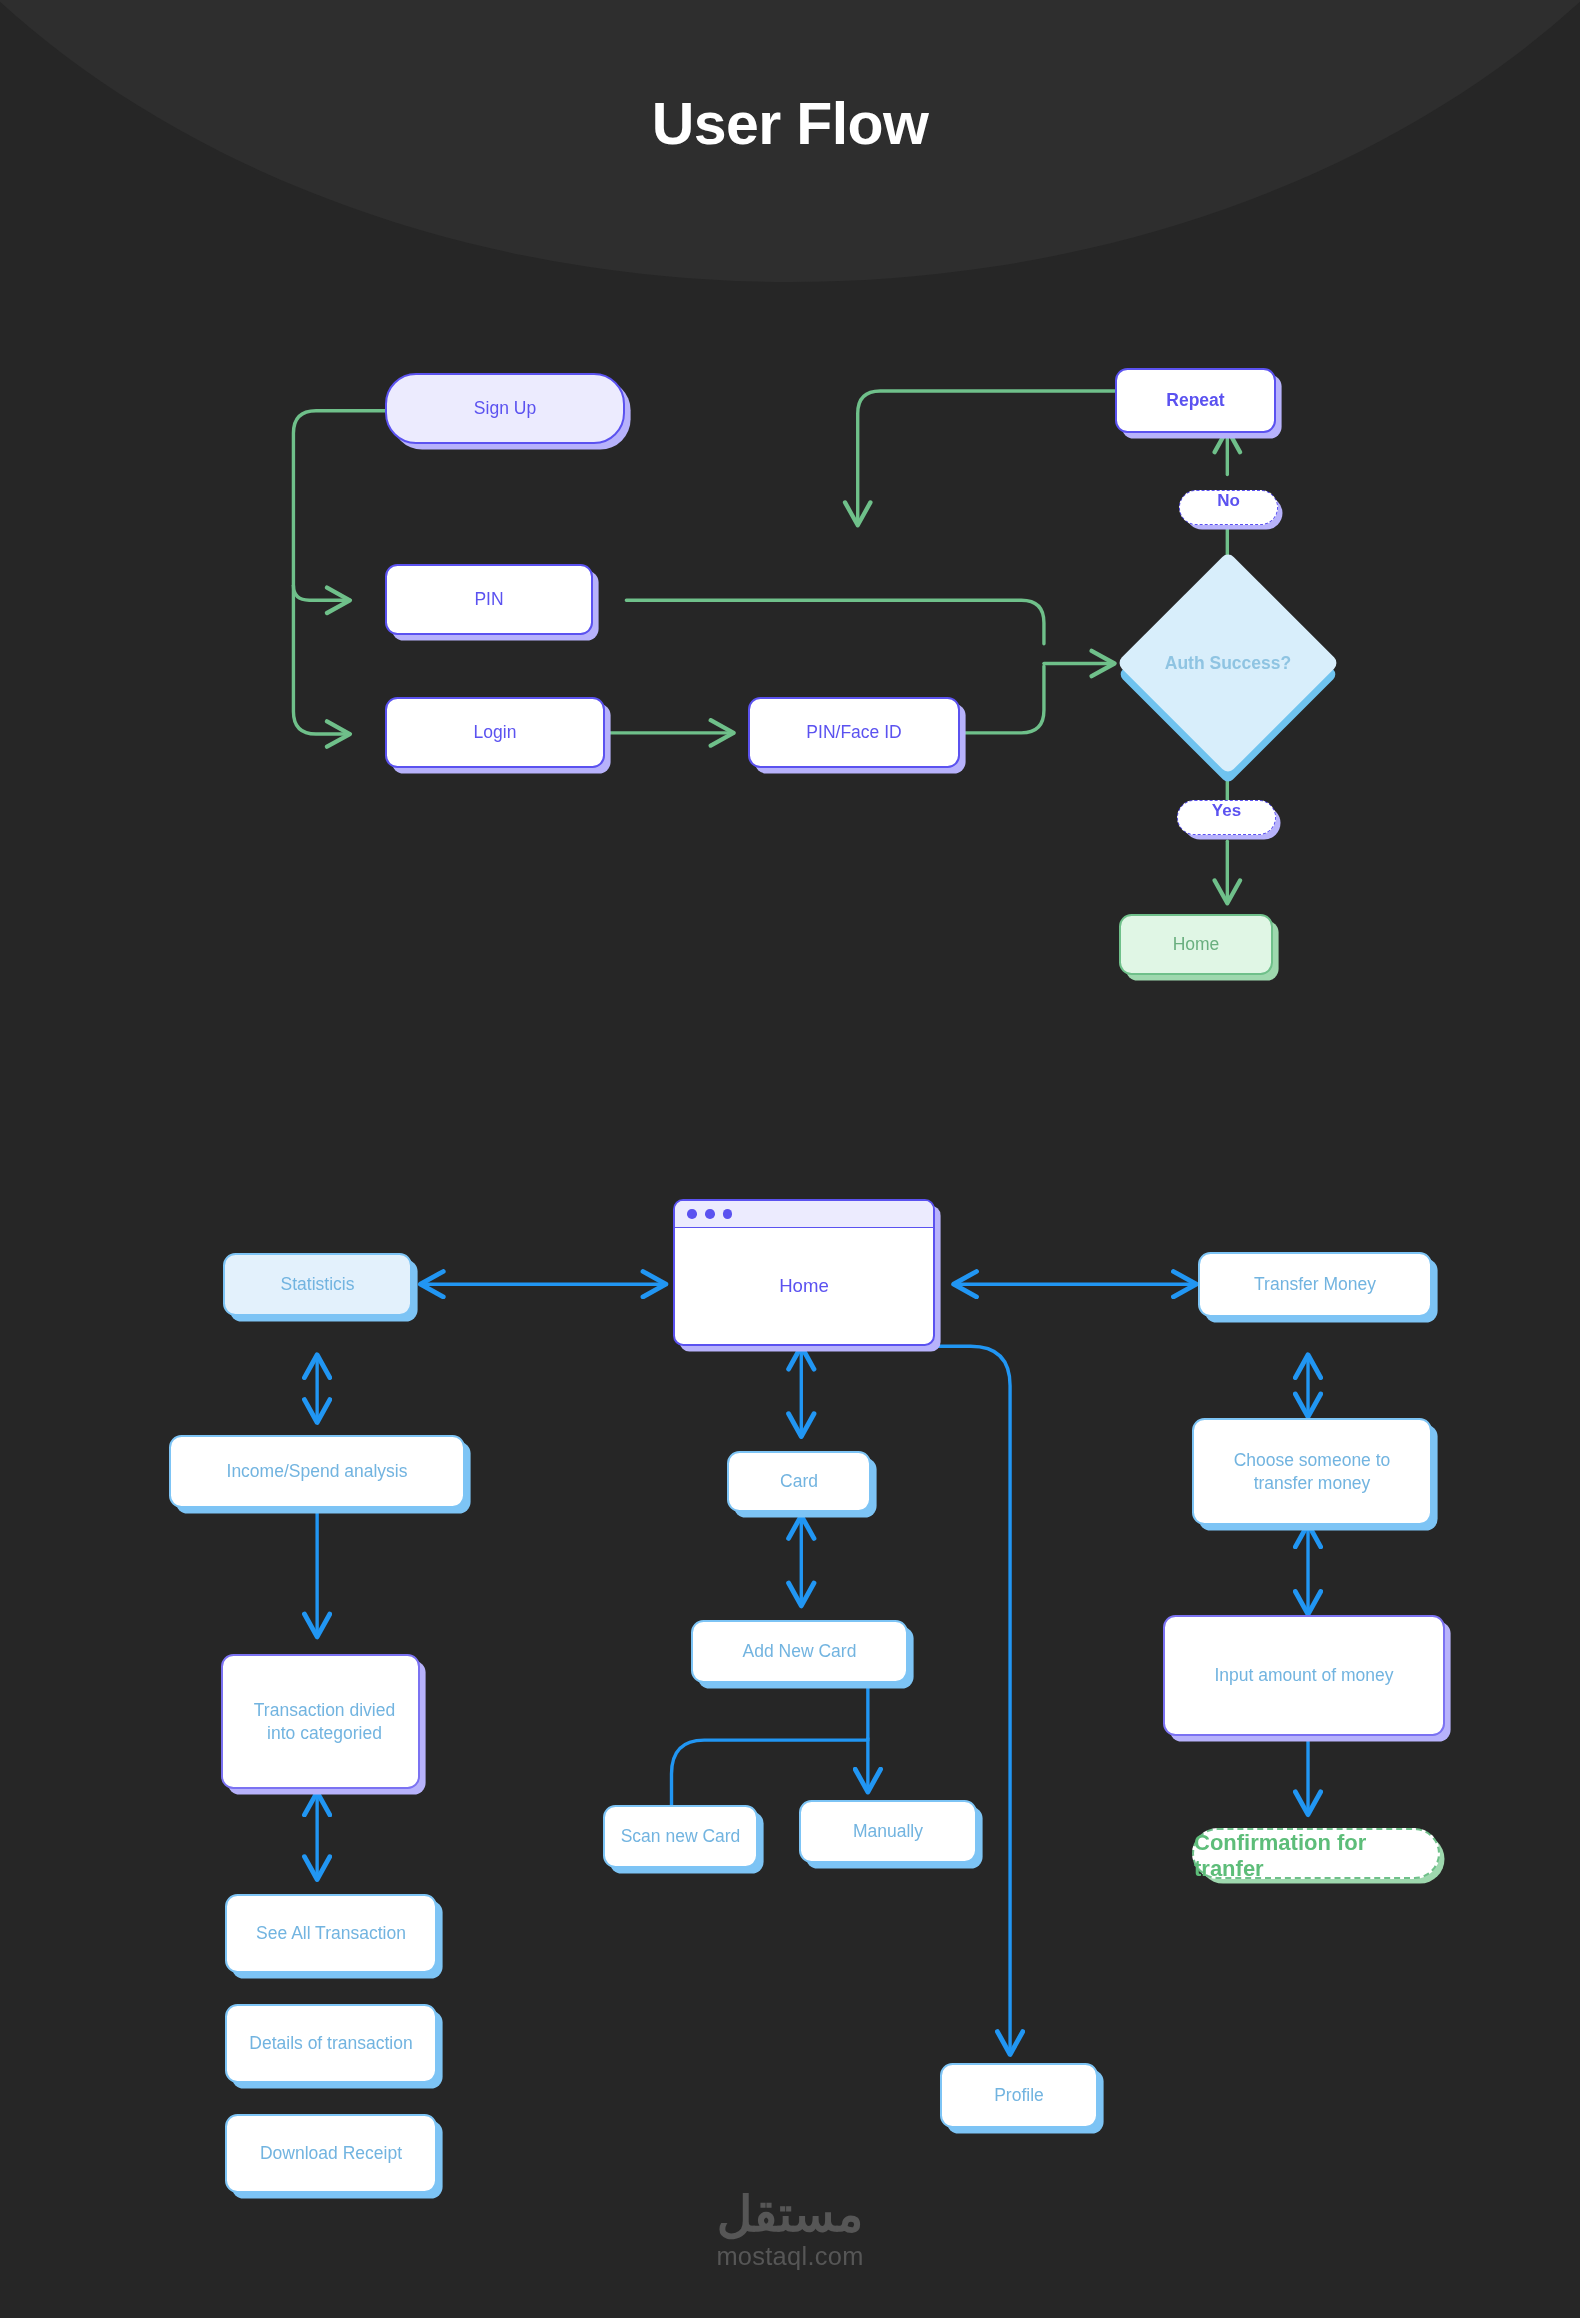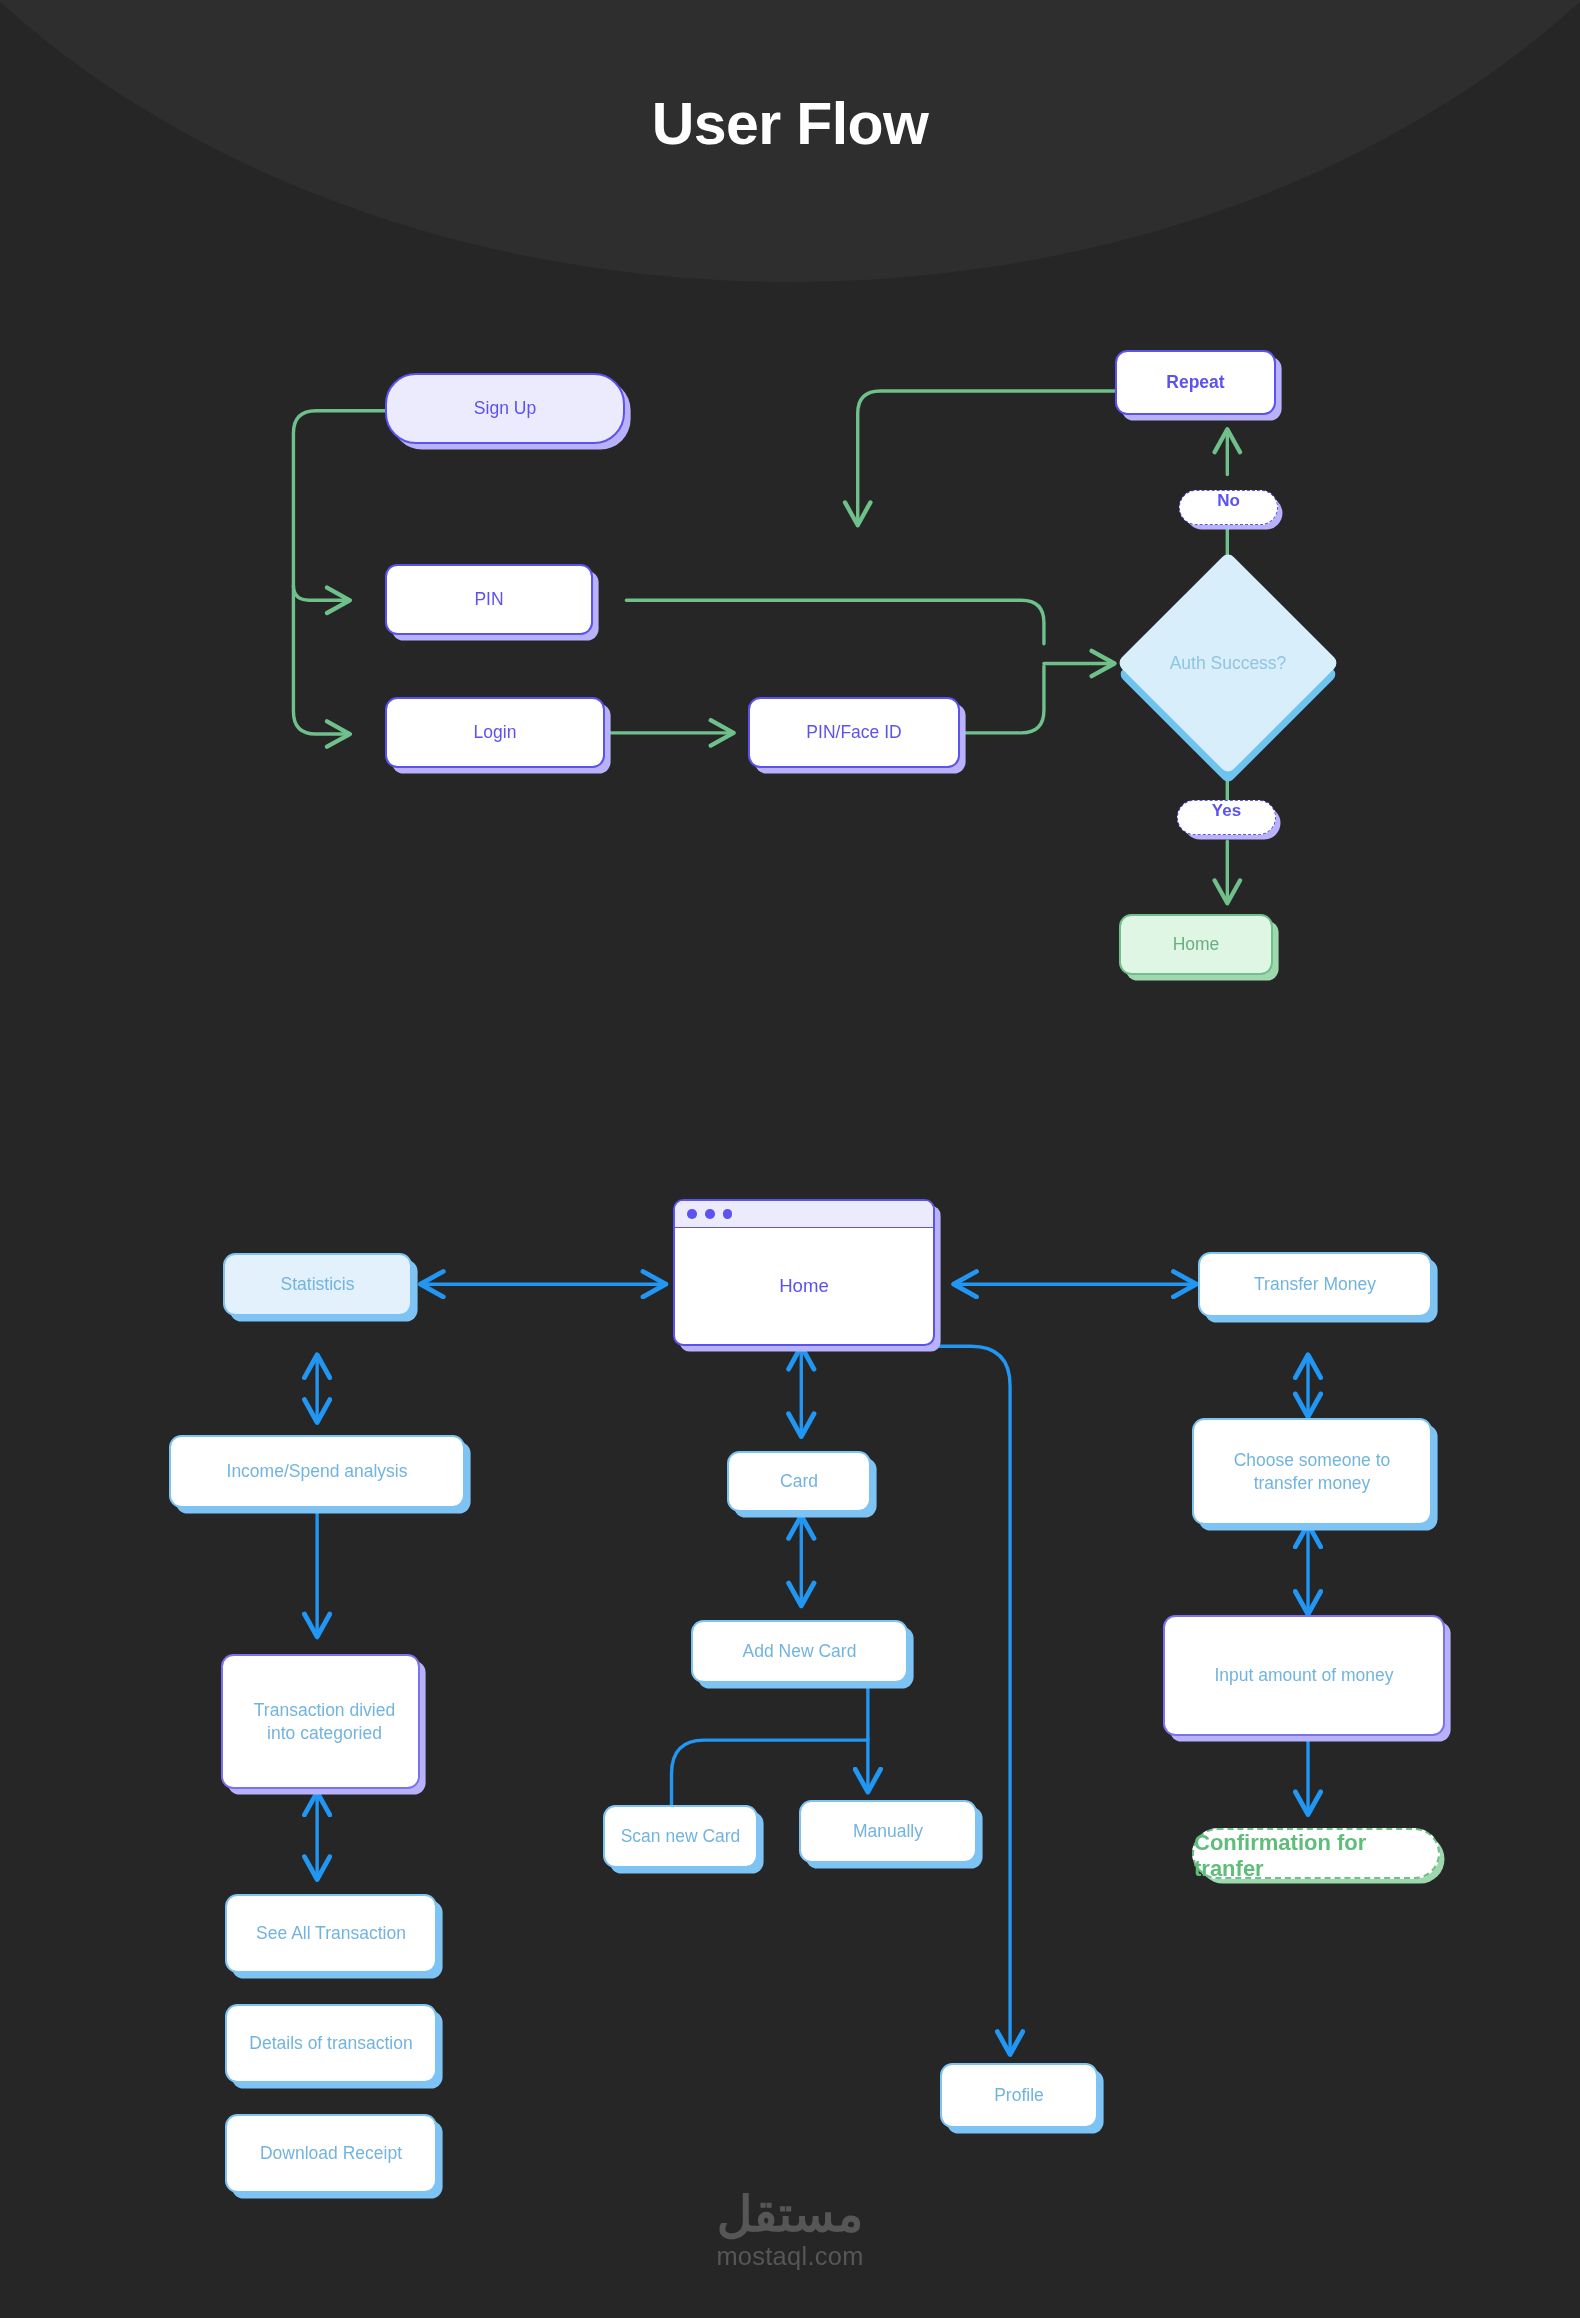--- a/index.html
+++ b/index.html
@@ -42,21 +42,21 @@
     border-radius:12.4px;
     background:#ffffff;
     font-size:17.5px;
     line-height:1.28;
     padding:3.4px 8px;
     z-index:5;
   }
   
   .n-purple { border:2.3px solid #5b52f0; color:#5b52f0; box-shadow:6.2px 6.2px 0 -0.6px #b7b2fb; }
   .n-purple-fill { background:#ecebfe;border-radius:31px; }
-  .n-purple-bold { font-weight:bold; }
+  .n-purple-bold { font-weight:bold;margin-top:18px; }
   
   .n-blue { border:2.3px solid #7dc4f5; color:#72b4e0; box-shadow:6.2px 6.2px 0 -0.6px #7dc4f5; }
   .n-blue-fill { background:#e3f1fc; }
   
   .n-purpleborder-bluetext { border:2.3px solid #7b72f2; color:#72b4e0; box-shadow:6.2px 6.2px 0 -0.6px #b7b2fb; }
   
   .n-green { border:2.3px solid #6fc08a; color:#6aaf7f; background:#e0f6e5; box-shadow:6.2px 6.2px 0 -0.6px #9ed8ae; }
 
   
   .pill {
@@ -213,21 +213,21 @@
 </div>
 
 <div class="node n-purple n-purple-bold" id="node-repeat" style="left:1115px; top:350px; width:161px; height:65px;">
   <span>Repeat</span>
 </div>
 
 <div class="pill" id="pill-no" style="left:1179px; top:490px; width:99px; height:35px;">
   <span>No</span>
 </div>
 
-<div id="diamond-auth" style="left:1149px; top:584px; width:158px; height:158px;">
+<div id="diamond-auth" style="left:1149px; top:584px; width:158px; height:158px;font-weight:bold;">
   <div class="dia-shape"></div>
   <span class="dia-label">Auth Success?</span>
 </div>
 
 <div class="pill" id="pill-yes" style="left:1177px; top:800px; width:99px; height:35px;">
   <span>Yes</span>
 </div>
 
 <div class="node n-green" id="node-home-green" style="left:1119px; top:914px; width:154px; height:61px;">
   <span>Home</span>

